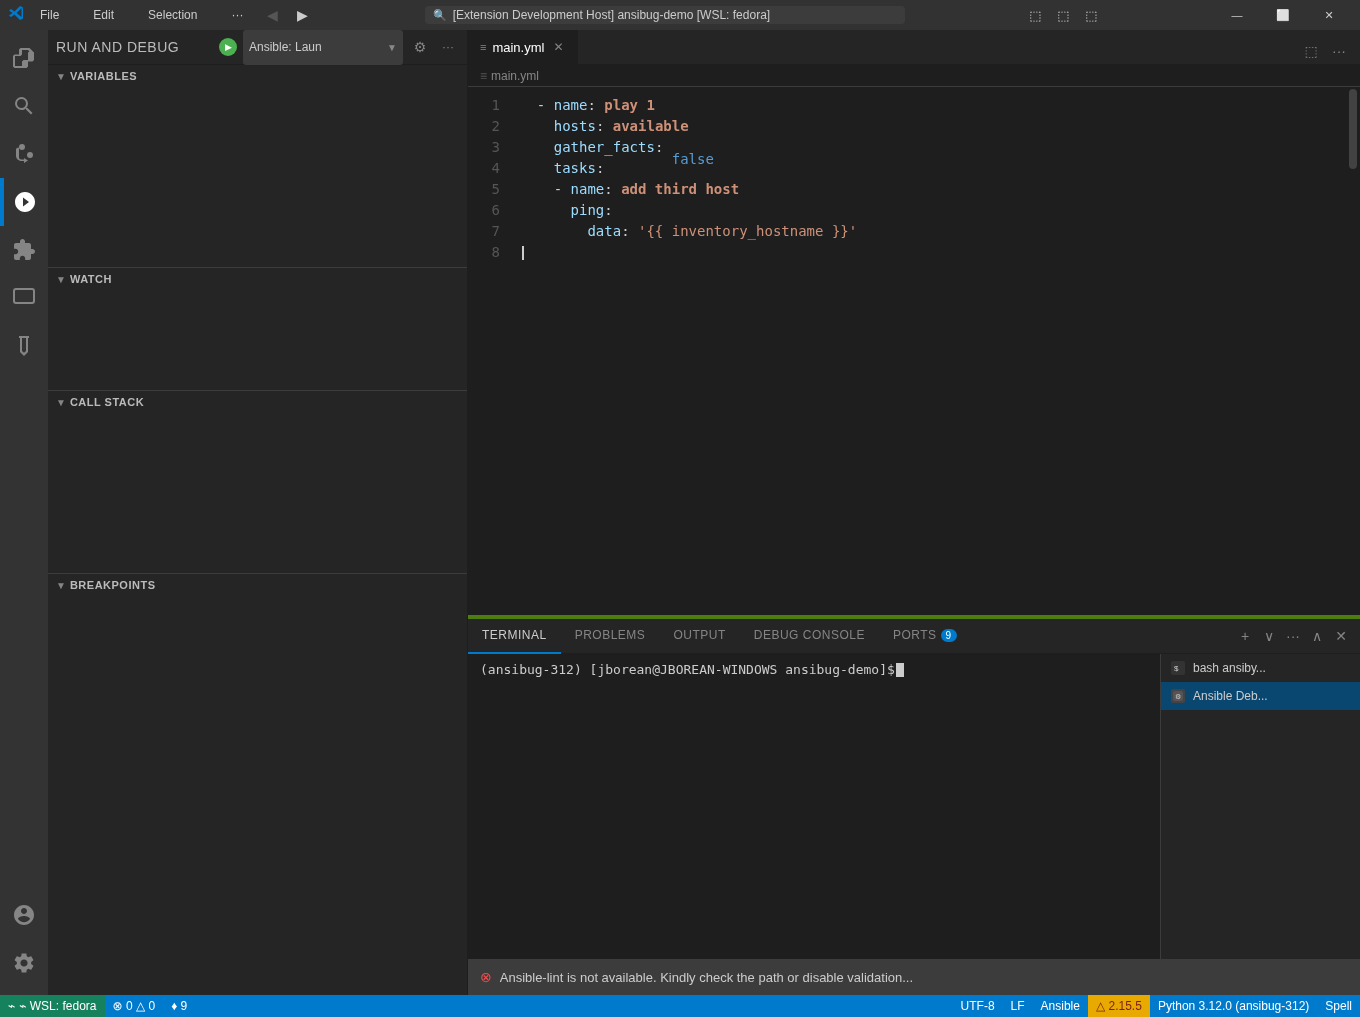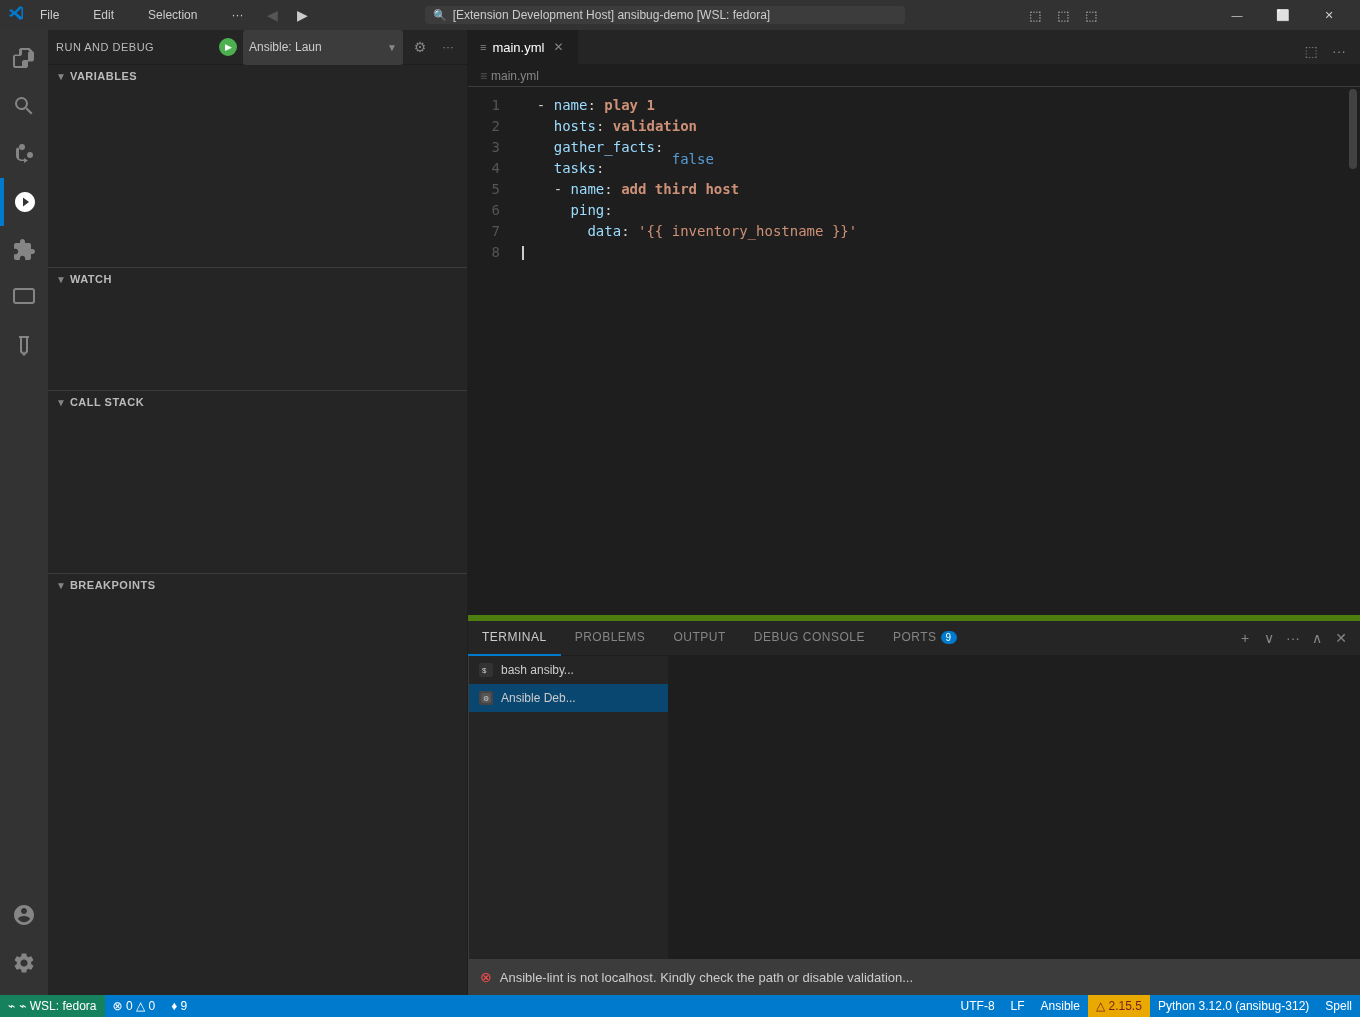--- a/index.html
+++ b/index.html
@@ -155,21 +155,21 @@
     
     .sidebar {
       width: 420px;
       background: #252526;
       display: flex;
       flex-direction: column;
       flex-shrink: 0;
       border-right: 1px solid #1e1e1e;
     }
     .sidebar-header-title {
-      font-size: 11px;
+      font-size: 14px;
       color: #bbbbbb;
       text-transform: uppercase;
       letter-spacing: 0.5px;
       flex: 1;
     }
 
     
     .debug-bar {
       height: 35px;
       background: #252526;
@@ -397,21 +397,21 @@
       height: 80px;
       background: #424242;
       margin: 2px 3px;
       border-radius: 4px;
     }
 
     
     .bottom-panel {
       height: 380px;
       background: #1e1e1e;
-      border-top: 6px solid #4d7c0f;
+      border-top: 4px solid #4d7c0f;
       display: flex;
       flex-direction: column;
       flex-shrink: 0;
     }
     .bottom-panel-tabs {
       height: 35px;
       background: #252526;
       display: flex;
       align-items: center;
       border-bottom: 1px solid #1e1e1e;
@@ -736,21 +736,21 @@
           <div>5</div>
           <div>6</div>
           <div>7</div>
           <div>8</div>
         </div>
         <div class="code-content">
           <div class="code-line">
             <span class="c-dash">  - </span><span class="c-key">name</span><span class="c-colon">: </span><span class="c-str">play 1</span>
           </div>
           <div class="code-line">
-            <span>    </span><span class="c-key">hosts</span><span class="c-colon">: </span><span class="c-str">validation</span>
+            <span>    </span><span class="c-key">hosts</span><span class="c-colon">: </span><span class="c-str">available</span>
           </div>
           <div class="code-line">
             <span>    </span><span class="c-key">gather_facts</span><span class="c-colon">: </span><span class="c-bool">false</span>
           </div>
           <div class="code-line">
             <span>    </span><span class="c-key">tasks</span><span class="c-colon">:</span>
           </div>
           <div class="code-line">
             <span class="c-dash">    - </span><span class="c-key">name</span><span class="c-colon">: </span><span class="c-str">add third host</span>
           </div>
@@ -781,20 +781,26 @@
           </div>
           <div class="panel-tab-actions">
             <div class="panel-action-btn">+</div>
             <div class="panel-action-btn">∨</div>
             <div class="panel-action-btn">···</div>
             <div class="panel-action-btn">∧</div>
             <div class="panel-action-btn">✕</div>
           </div>
         </div>
         <div class="bottom-panel-body">
+          <div class="terminal-content">
+            <div class="terminal-prompt">
+              <span class="terminal-prompt-text">(ansibug-312) [jborean@JBOREAN-WINDOWS ansibug-demo]$ </span>
+              <span class="terminal-cursor"></span>
+            </div>
+          </div>
           <div class="terminal-side">
             <div class="terminal-side-item">
               <div class="terminal-side-icon bash-icon">
                 <svg width="10" height="10" viewBox="0 0 10 10">
                     <rect width="10" height="10" rx="2" fill="#333"></rect>
                     <text x="1" y="8" font-size="8" fill="#ccc">$</text>
                   </svg>
               </div>
               <span>bash  ansibу...</span>
             </div>
@@ -805,21 +811,21 @@
                     <text x="2" y="8" font-size="7" fill="#ccc">⚙</text>
                   </svg>
               </div>
               <span>Ansible Deb...</span>
             </div>
           </div>
         </div>
 
         <div class="notification" style="position:relative;bottom:auto;left:auto;right:auto;">
           <span class="notif-error-icon">⊗</span>
-          <span>Ansible-lint is not localhost. Kindly check the path or disable validation...</span>
+          <span>Ansible-lint is not available. Kindly check the path or disable validation...</span>
         </div>
       </div>
     </div>
   </div>
 </div>
 
 <div class="status-bar">
   <div class="status-item" style="background:#16825d;">
     <span>⌁</span>
     <span>⌁ WSL: fedora</span>

